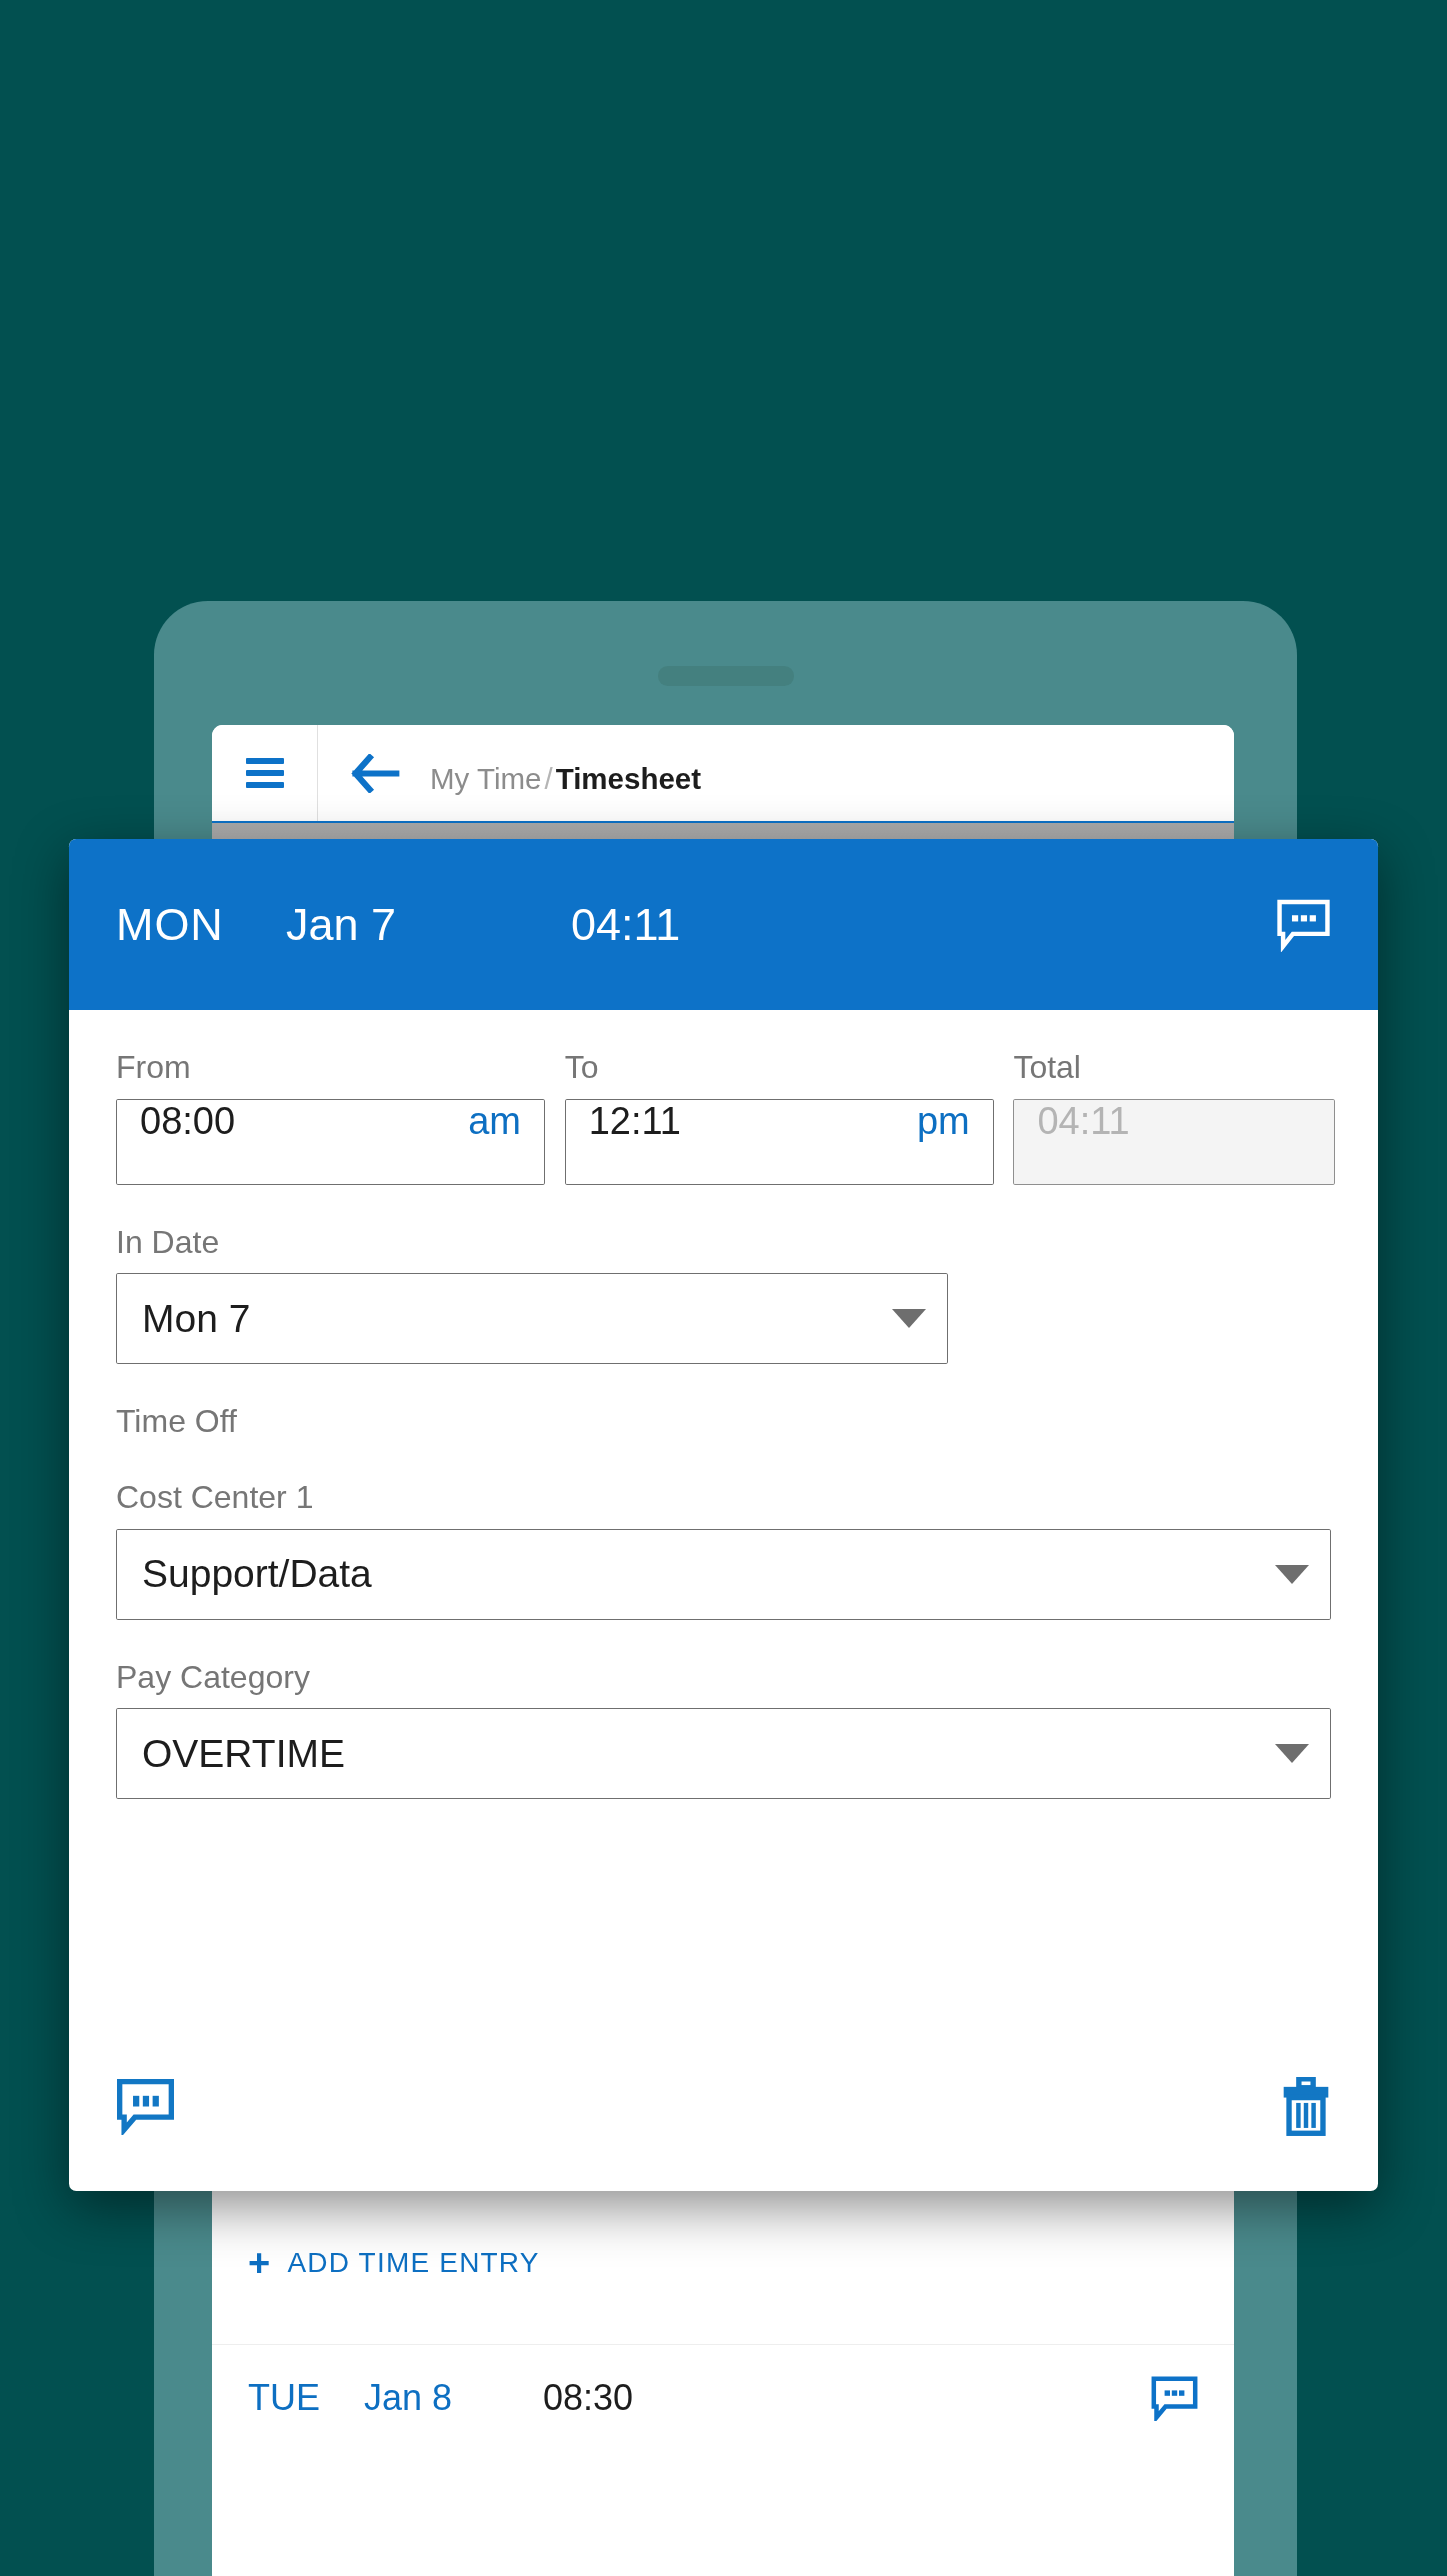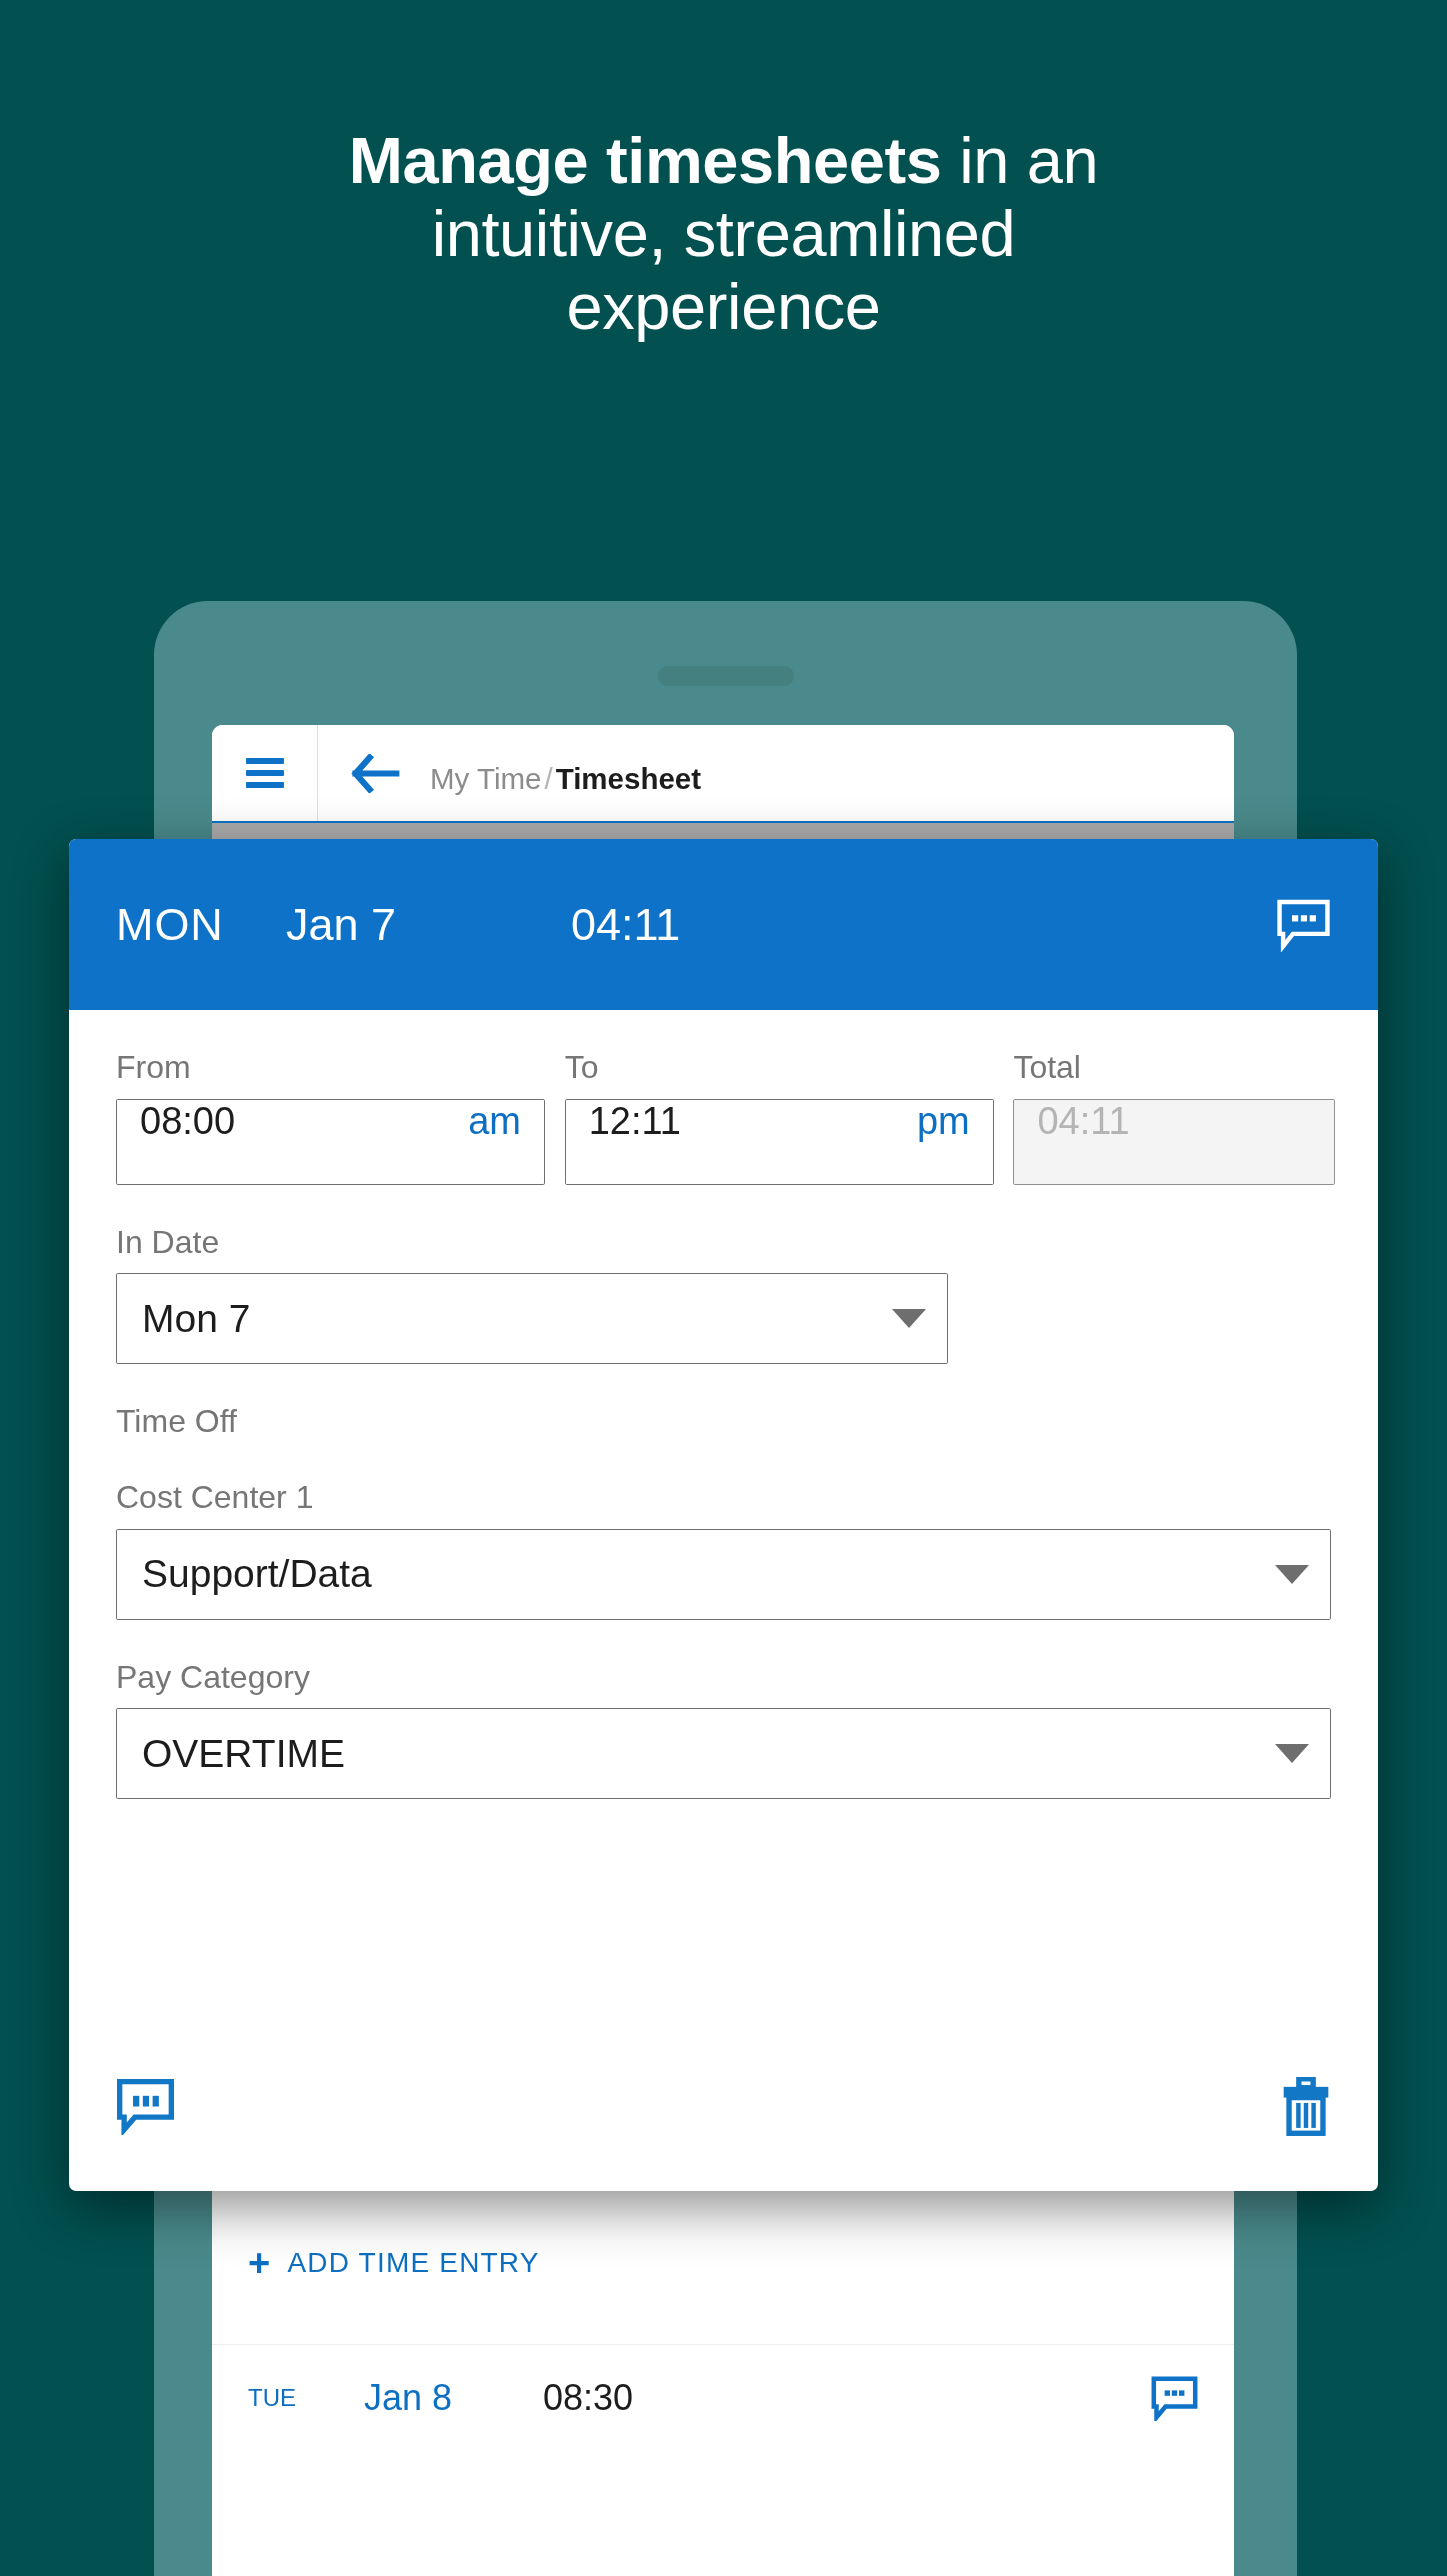--- a/index.html
+++ b/index.html
@@ -76,21 +76,21 @@
     position:absolute; left:0; top:1391px; width:100%; height:98px;
     display:flex; align-items:center; padding-left:36px;
     color:#0d6fc2; font-size:28px; letter-spacing:1.2px;
   }
   .add-plus { font-size:38px; font-weight:700; margin-right:16px; line-height:1; }
   .entry-row {
     position:absolute; left:0; top:1521px; width:100%; height:107px;
     display:flex; align-items:center; padding:0 36px;
     border-top:0.9px solid #eeeeee;
   }
-  .entry-day   { color:#0d6fc2; font-size:24px; width:116px; }
+  .entry-day   { color:#0d6fc2; font-size:36px; width:116px; }
   .entry-date  { color:#0d6fc2; font-size:36px; width:179px; }
   .entry-time  { color:#1d1d1d; font-size:36px; }
   .entry-chat  { margin-left:auto; }
 
   
   .veil {
     position:absolute; left:0; top:0; width:100%; height:644px;
     background:linear-gradient(180deg, rgba(120,120,120,.62) 0%, rgba(150,150,150,.50) 30%, rgba(200,200,200,.22) 62%, rgba(255,255,255,0) 100%);
     pointer-events:none;
   }
@@ -158,25 +158,20 @@
   }
 
   
   svg { display:block; }
 </style>
 </head>
 <body>
 
 <div id="stage">
 
-  <div class="headline">
-    <span class="b">Manage timesheets</span><span> in an</span><br>
-    <span>intuitive, streamlined</span><br>
-    <span>experience</span>
-  </div>
 
   <div class="phone-frame">
     <div class="phone-notch"></div>
   </div>
 
   <div class="phone-screen">
 
     <div class="appbar">
       <div class="appbar-menu">
         <div class="ham">

